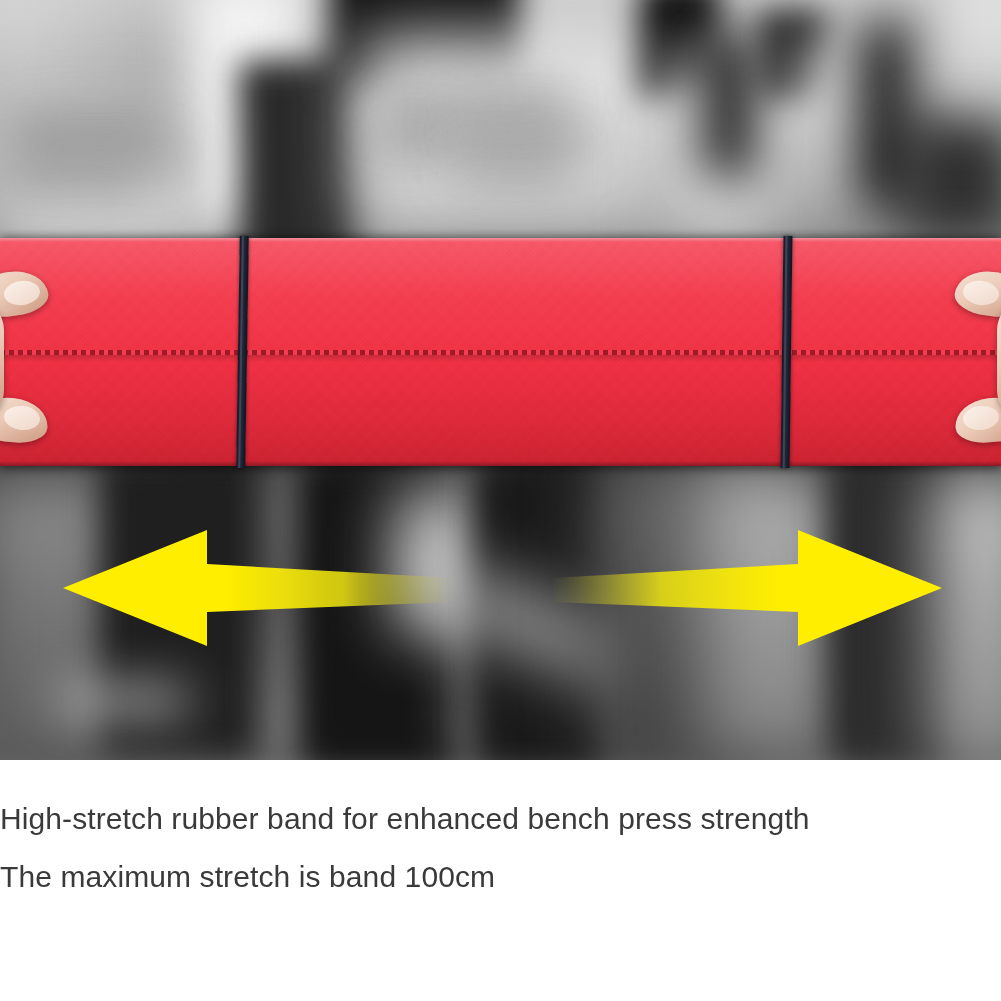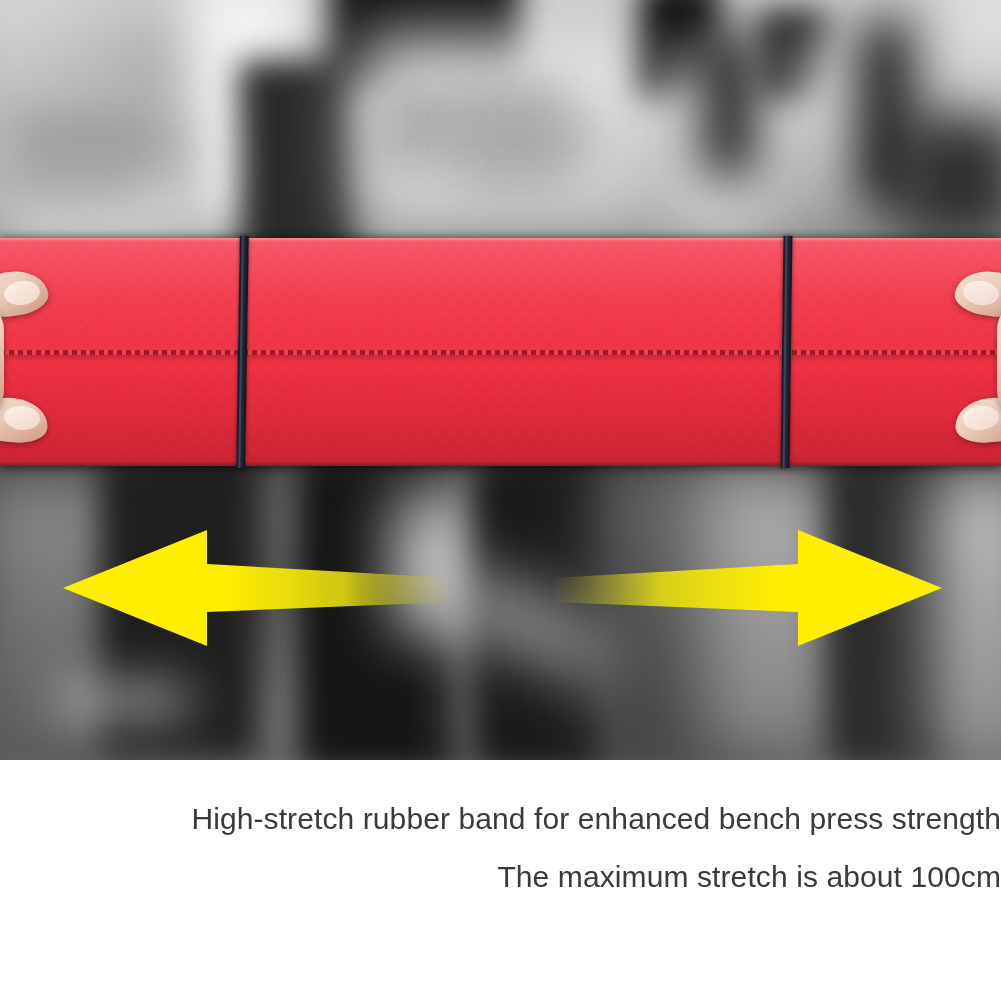--- a/index.html
+++ b/index.html
@@ -81,21 +81,21 @@
   }
 
   
   .arrow{position:absolute;top:508px;height:160px;}
   .arrow svg{display:block;overflow:visible;}
 
   
   .caption{
     position:absolute;left:0;top:760px;width:1001px;height:241px;
     background:#ffffff;
-    display:flex;flex-direction:column;align-items:flex-end;justify-content:flex-start;
+    display:flex;flex-direction:column;align-items:flex-start;justify-content:flex-start;
     padding-top:44px;box-sizing:border-box;
   }
   .cap-line{
     color:#3a3a3a;
     font-size:30px;
     line-height:1.0;
     letter-spacing:.1px;
     white-space:nowrap;
     font-weight:400;
   }
@@ -203,16 +203,16 @@
           </linearGradient>
         </defs>
         <path fill="url(#gradRight)" d="M 392,80 L 248,22 L 248,56 L 2,70 L 2,94 L 248,104 L 248,138 Z"></path>
       </svg>
     </div>
 
   </div>
 
   <div class="caption">
     <div class="cap-line l1">High-stretch rubber band for enhanced bench press strength</div>
-    <div class="cap-line l2">The maximum stretch is about 100cm</div>
+    <div class="cap-line l2">The maximum stretch is band 100cm</div>
   </div>
 
 </div>
 
 </body></html>

